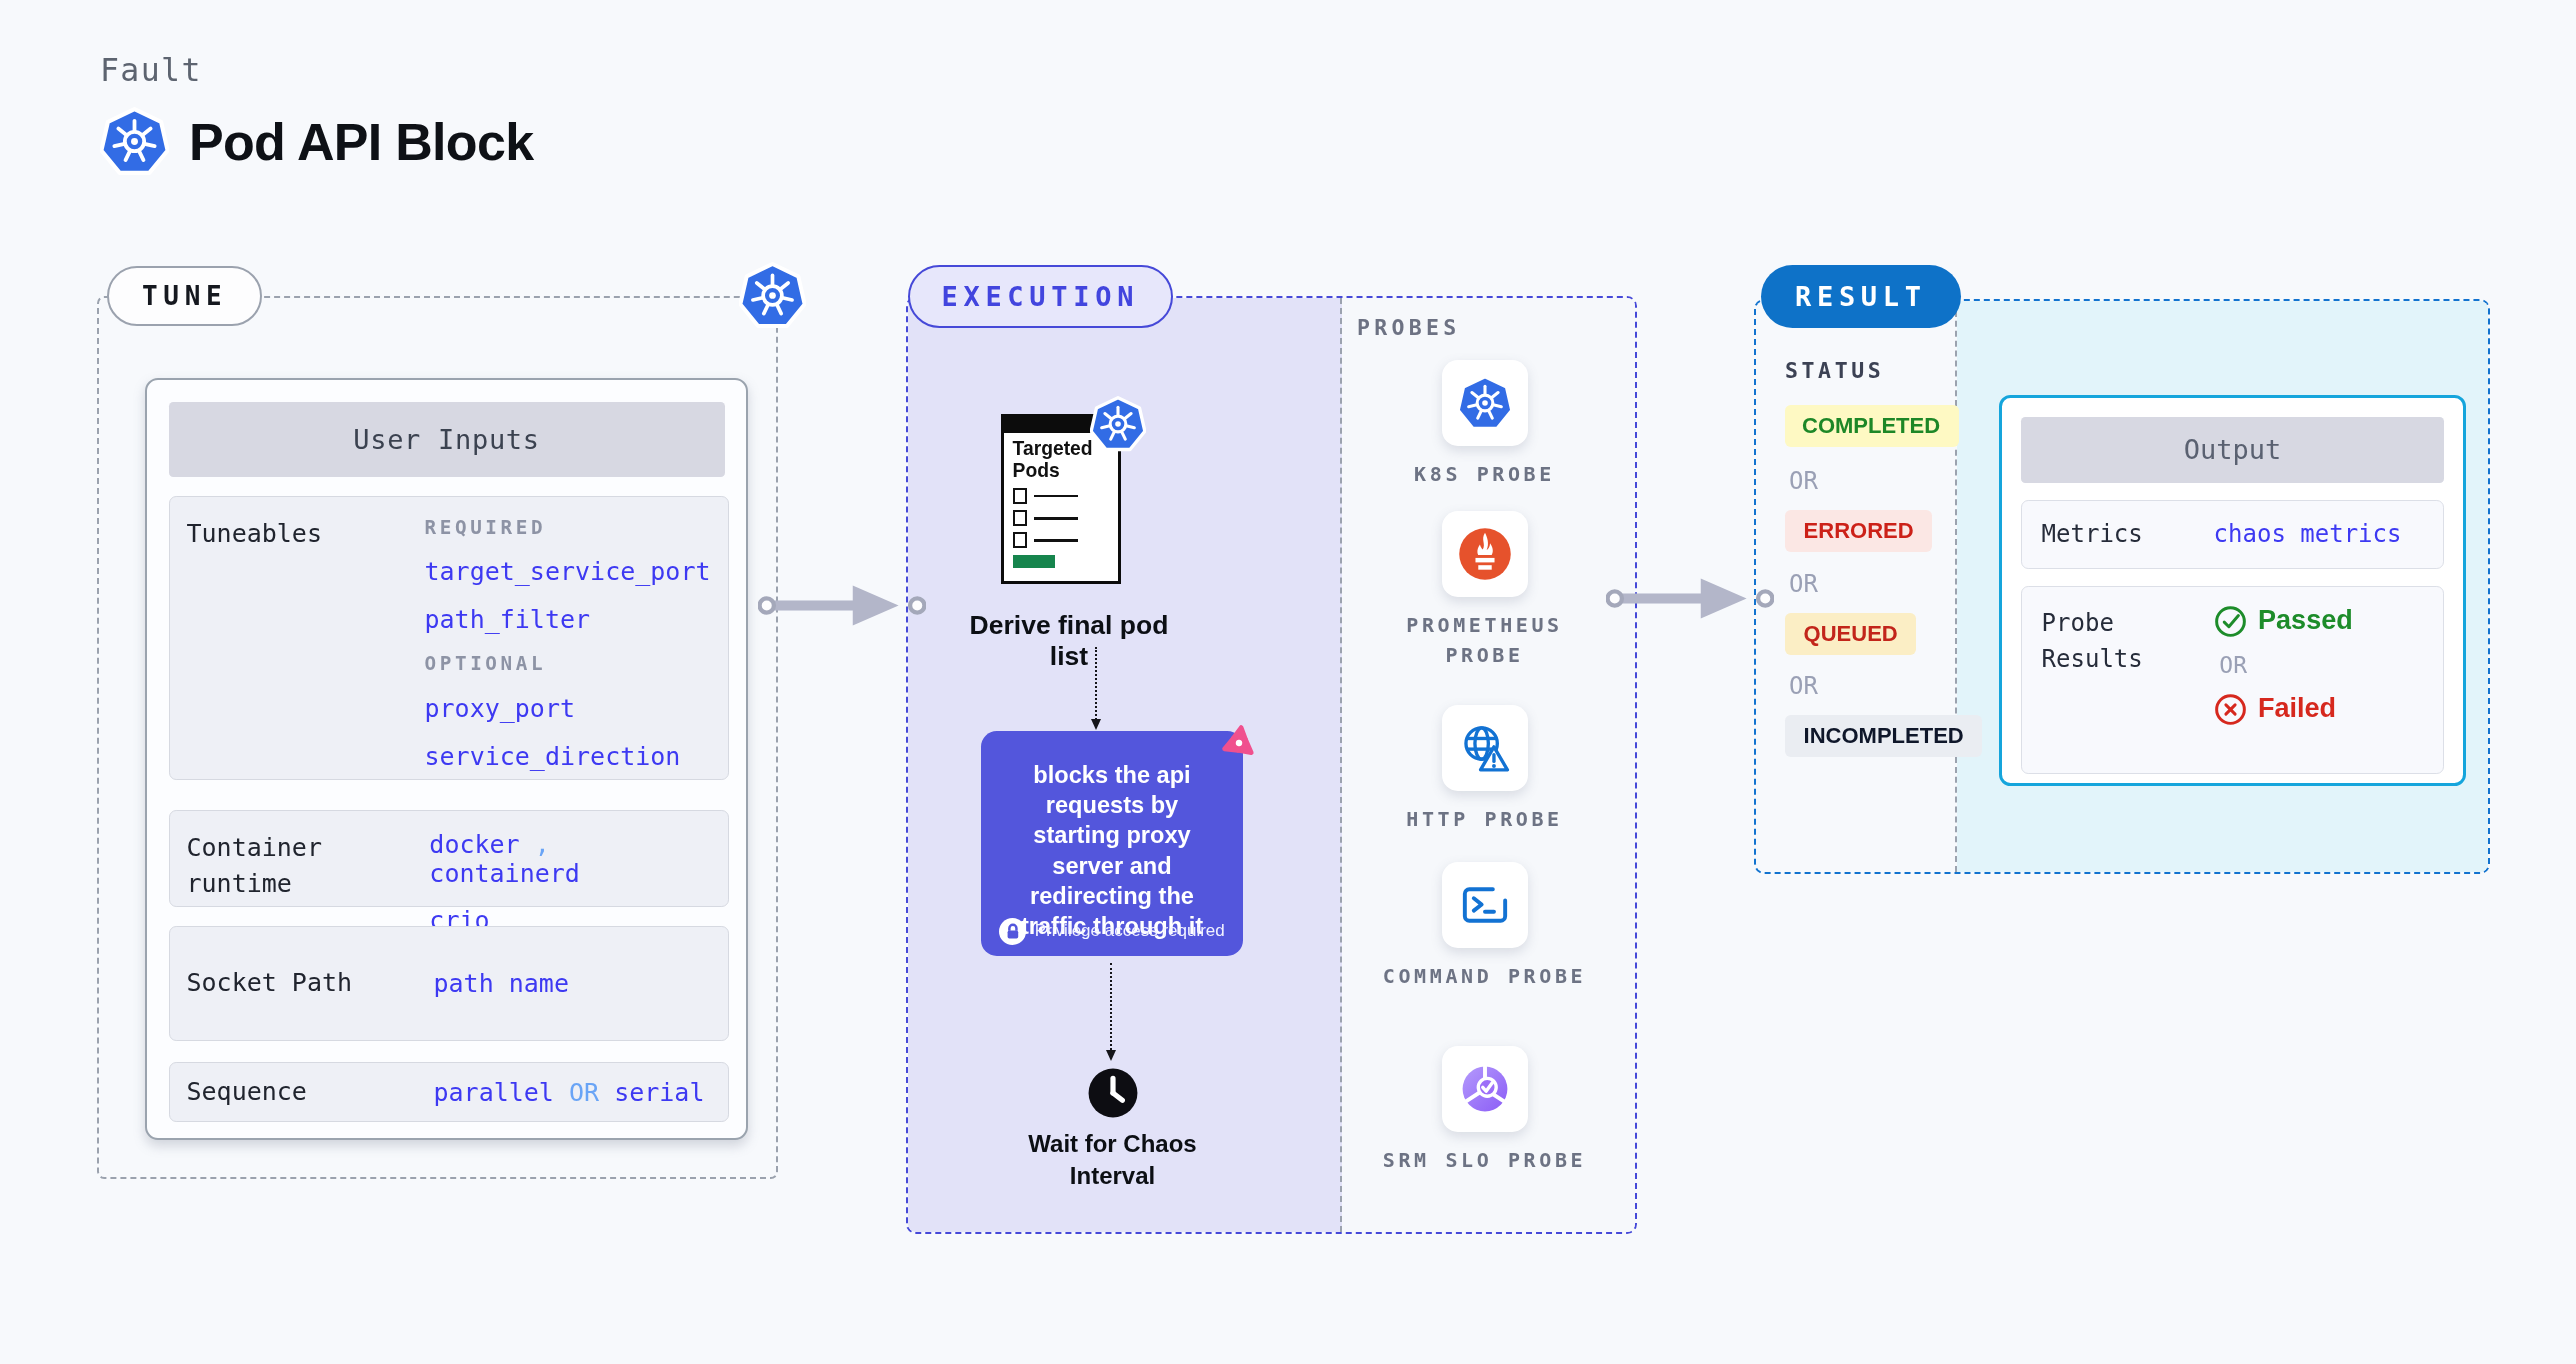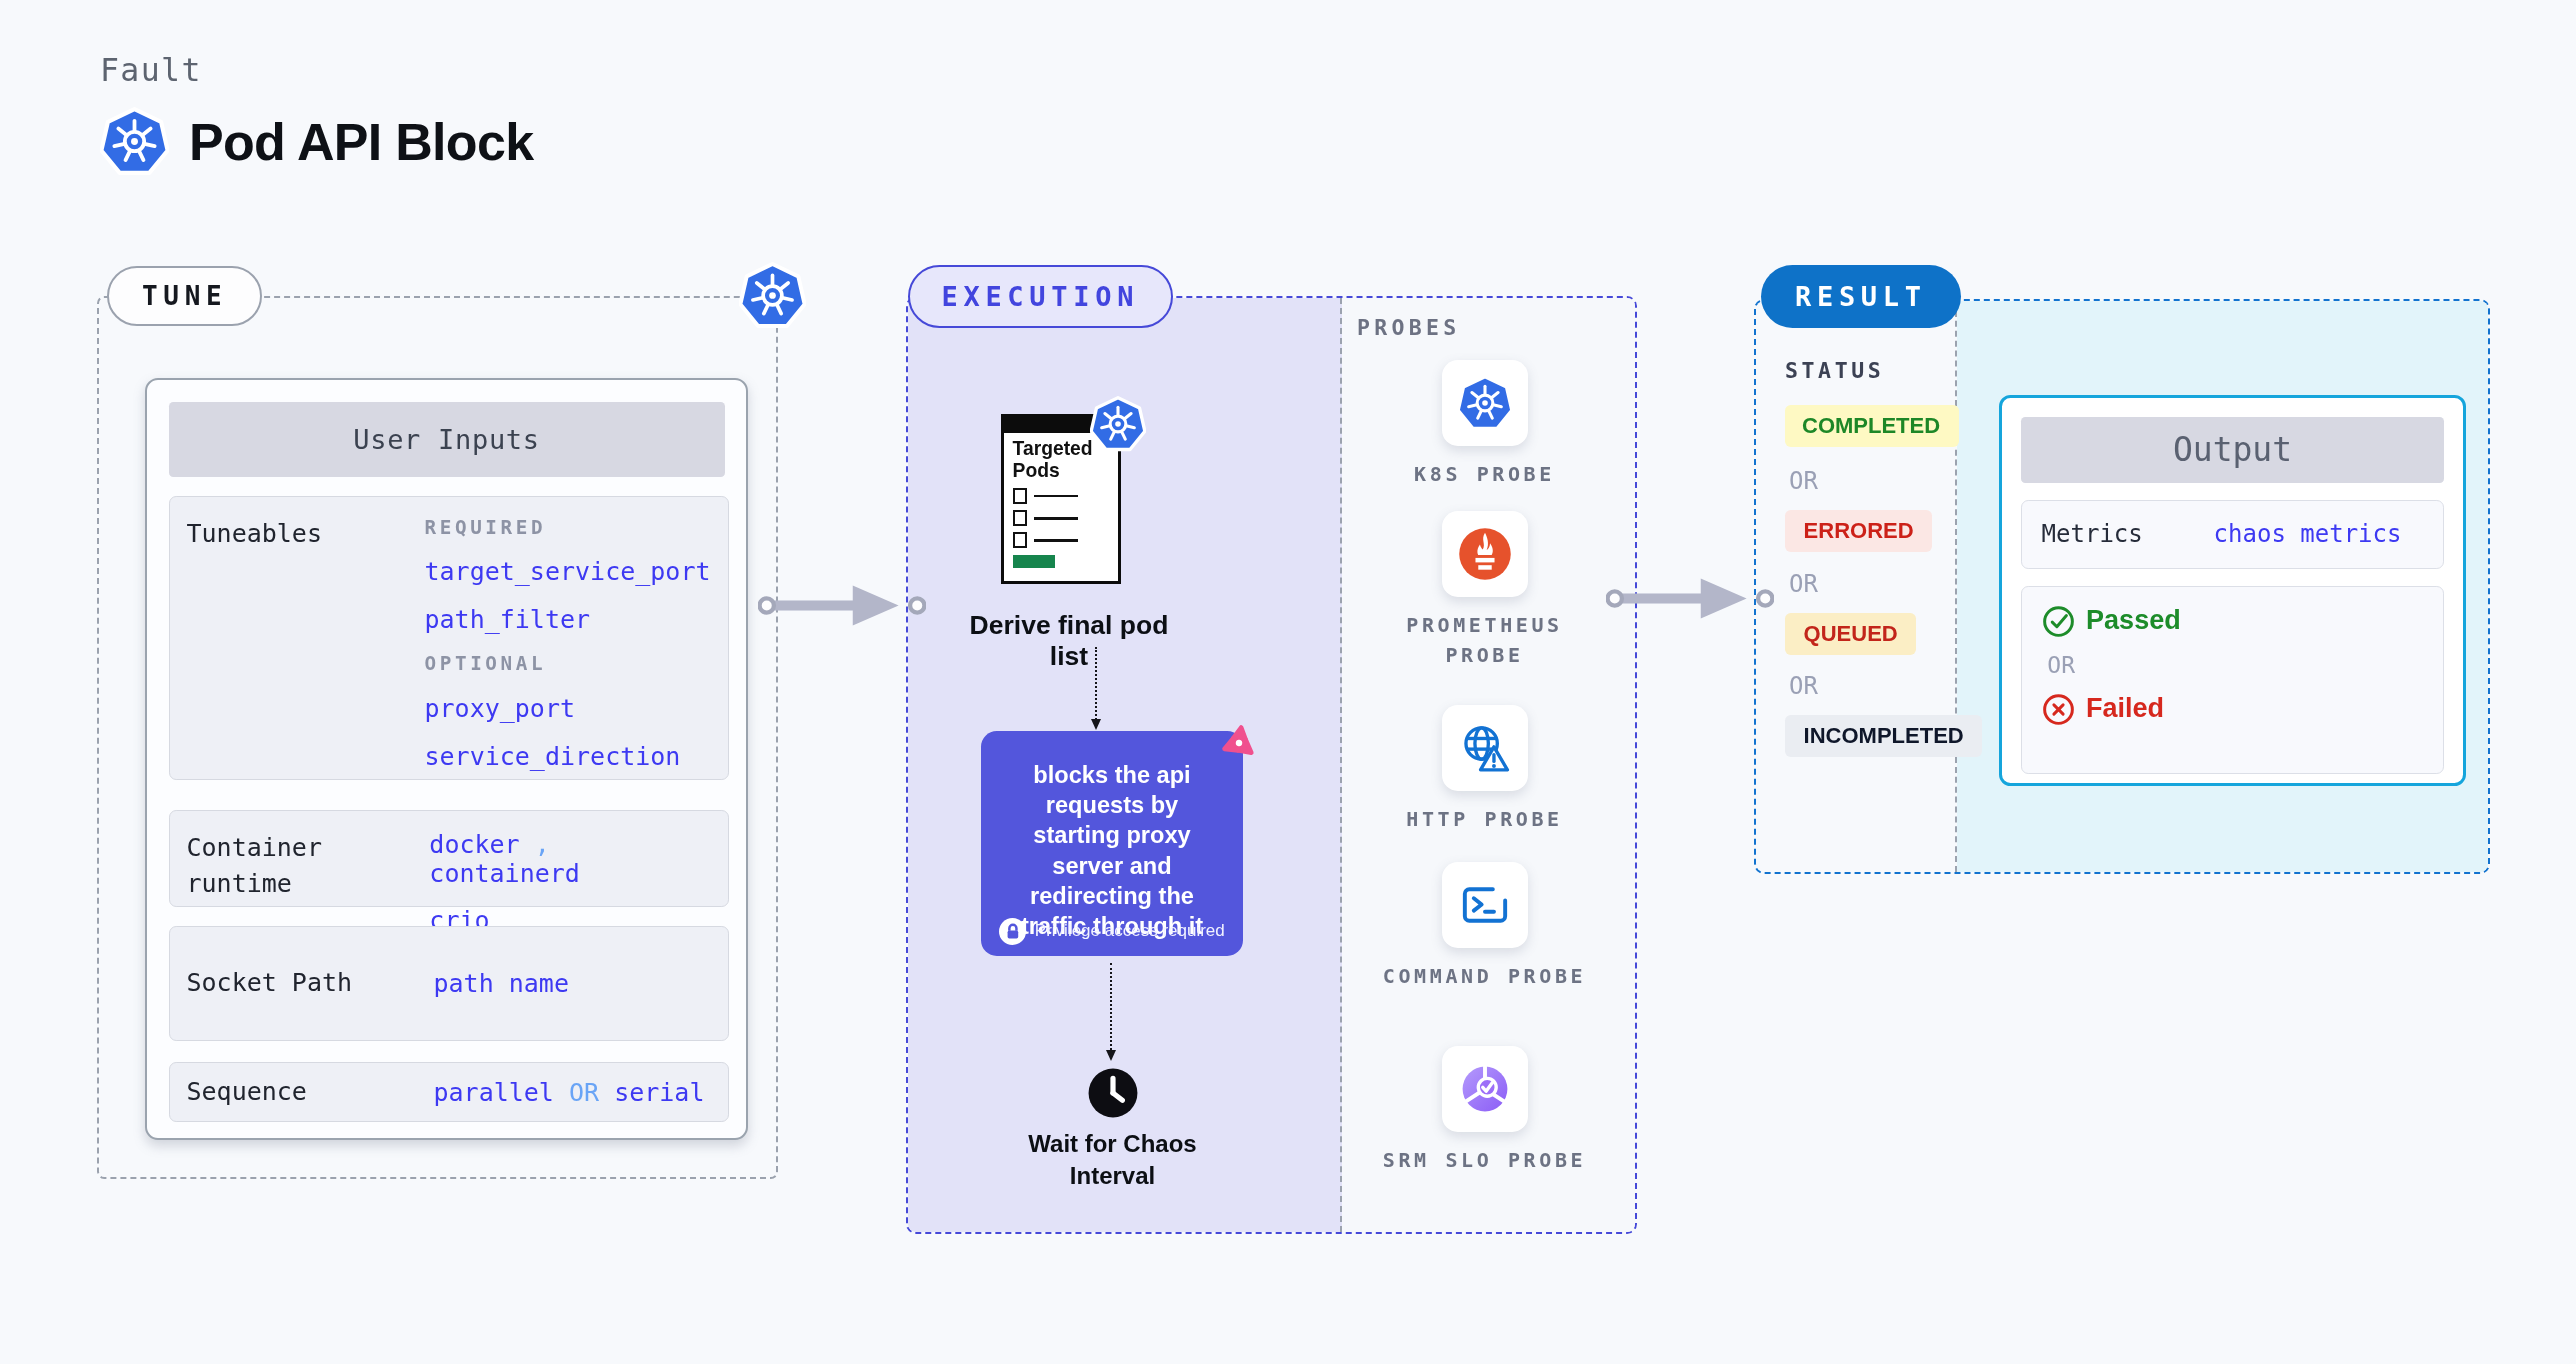--- a/index.html
+++ b/index.html
@@ -112,21 +112,21 @@
   .st-completed  { top:405px; background:#fef9c3; color:#1d8727;padding-left:17px; }
   .st-errored    { top:510px; background:#fbe7e4; color:#cc2118; }
   .st-queued     { top:613px; background:#fbeec5; color:#c2251a; }
   .st-incompleted{ top:715px; background:#eaedf2; color:#0f172a; }
   .orword { position:absolute; left:1789px; font-size:24px; color:#9aa0b5; }
   .or1 { top:467px; } .or2 { top:570px; } .or3 { top:672px; }
 
   .out-card { position:absolute; left:1999px; top:395px; width:467px; height:391px; background:#fff;
               border:3.6px solid #15a5dc; border-radius:11.5px; z-index:2; }
   .out-header { margin:18.6px 18.6px 0; height:66px; background:#d7d8e2; border-radius:4.3px;
-                display:flex; align-items:center; justify-content:center; font-size:33px; color:#5a6171; }
+                display:flex; align-items:center; justify-content:center; font-size:27px; color:#5a6171; }
   .out-row { margin:17px 18.6px 0; background:#f8f9fd; border:1.4px solid #dcdfe7; border-radius:7.2px;
              display:flex; padding:18.6px 20px; }
   .out-row .rlbl { width:172px; font-size:24px; color:#262c3a; line-height:1.5; }
   .metric-val { font-size:24px; color:#3d39f2; align-self:center; }
   .pr-col { display:flex; flex-direction:column; gap:14.3px; }
   .resline { display:flex; align-items:flex-start; gap:11.5px; }
   .resline svg { width:33px; height:33px; }
   .res-pass { color:#1d8c2a; } .res-fail { color:#d6281e; }
   .resline .rtxt { font-family:"Liberation Sans", sans-serif; font-weight:bold; font-size:27px; }
   .pr-or { font-size:23px; color:#9aa0b5; padding-left:5.7px; }
@@ -370,20 +370,21 @@
 
   <div class="out-card">
     <div class="out-header">Output</div>
 
     <div class="out-row" style="height:69px; align-items:center;">
       <div class="rlbl" style="align-self:center;">Metrics</div>
       <div class="metric-val">chaos metrics</div>
     </div>
 
     <div class="out-row" style="height:188px;">
+      <div class="rlbl">Probe Results</div>
       <div class="pr-col">
         <div class="resline res-pass">
           <svg viewBox="0 0 100 100">
             <circle cx="50" cy="50" r="42" fill="none" stroke="#1d8c2a" stroke-width="9"></circle>
             <path d="M31 52 L45 66 L74 32" fill="none" stroke="#1d8c2a" stroke-width="9" stroke-linecap="round" stroke-linejoin="round"></path>
           </svg>
           <span class="rtxt">Passed</span>
         </div>
         <div class="pr-or">OR</div>
         <div class="resline res-fail">

